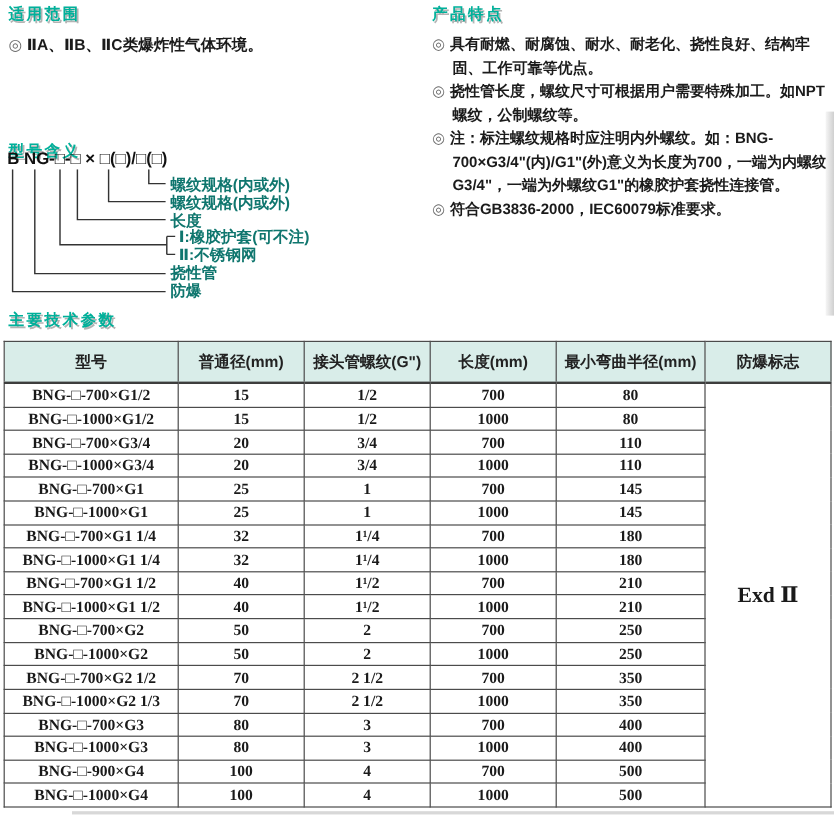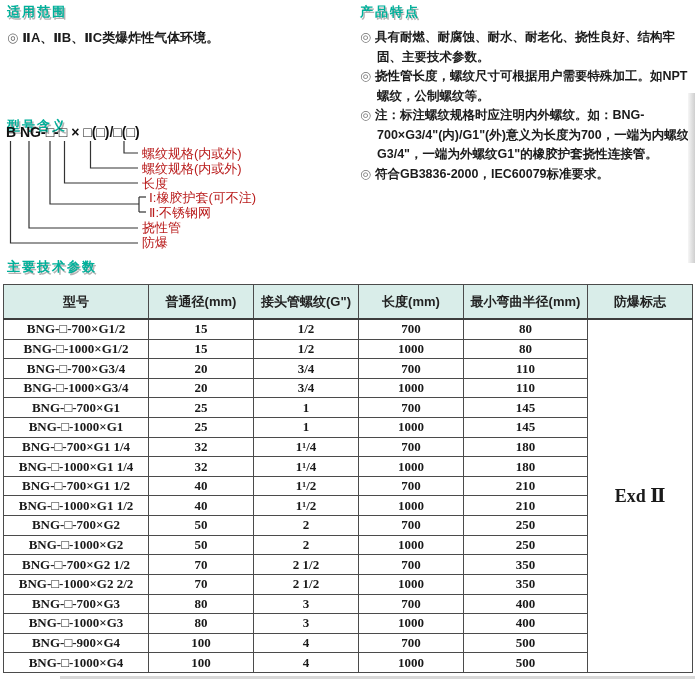--- a/index.html
+++ b/index.html
@@ -21,21 +21,21 @@
   .bullet { color:#6e6e6e; font-weight:bold; margin-right:4px; }
   .scope-list { left:7px; top:28px; font-size:13px; line-height:20px; width:340px; }
   .features-list { left:360px; top:28px; font-size:12.5px; line-height:19.5px; width:333px; }
   
   .model-code {
     position:absolute; left:6px; top:124px; font-size:14px; font-weight:bold;
     letter-spacing:0px; white-space:pre; color:#111;
   }
   .model-diagram-svg { position:absolute; left:0; top:141px; }
   .model-label {
-    position:absolute; font-size:13px; font-weight:normal; color:#b91c1c;
+    position:absolute; font-size:13px; font-weight:bold; color:#0f766e;
     white-space:nowrap; line-height:13px;
   }
   
   .tech {
     position:absolute; left:3px; top:284px; width:689px; height:389px;
     border-collapse:collapse; table-layout:fixed;
   }
   .tech th {
     background:#d9ede9; border:1px solid #4b4b4b; border-bottom:2px solid #3d3d3d;
     font-size:13px; font-weight:bold; color:#222; height:33px; padding:0;
@@ -62,21 +62,21 @@
 
 <div class="page">
 
   <h2 class="sec-title" style="left:7px; top:3px;">适用范围</h2>
   <ul class="blist scope-list">
     <li><span class="bullet">◎</span><span>ⅡA、ⅡB、ⅡC类爆炸性气体环境。</span></li>
   </ul>
 
   <h2 class="sec-title" style="left:360px; top:3px;">产品特点</h2>
   <ul class="blist features-list">
-    <li><span class="bullet">◎</span><span>具有耐燃、耐腐蚀、耐水、耐老化、挠性良好、结构牢固、主要技术参数。</span></li>
+    <li><span class="bullet">◎</span><span>具有耐燃、耐腐蚀、耐水、耐老化、挠性良好、结构牢固、工作可靠等优点。</span></li>
     <li><span class="bullet">◎</span><span>挠性管长度，螺纹尺寸可根据用户需要特殊加工。如NPT螺纹，公制螺纹等。</span></li>
     <li><span class="bullet">◎</span><span>注：标注螺纹规格时应注明内外螺纹。如：BNG-700×G3/4"(内)/G1"(外)意义为长度为700，一端为内螺纹G3/4"，一端为外螺纹G1"的橡胶护套挠性连接管。</span></li>
     <li><span class="bullet">◎</span><span>符合GB3836-2000，IEC60079标准要求。</span></li>
   </ul>
 
   <h2 class="sec-title" style="left:7px; top:117px;">型号含义</h2>
   <div class="model-code">B NG-□-□ × □(□)/□(□)</div>
 
   <svg class="model-diagram-svg" width="420" height="115" viewBox="0 0 420 115">
     <g stroke="#333" stroke-width="1.2" fill="none">
@@ -214,21 +214,21 @@
           <td>250</td>
         </tr>
         <tr>
           <td>BNG-□-700×G2 1/2</td>
           <td>70</td>
           <td>2 1/2</td>
           <td>700</td>
           <td>350</td>
         </tr>
         <tr>
-          <td>BNG-□-1000×G2 2/2</td>
+          <td>BNG-□-1000×G2 1/3</td>
           <td>70</td>
           <td>2 1/2</td>
           <td>1000</td>
           <td>350</td>
         </tr>
         <tr>
           <td>BNG-□-700×G3</td>
           <td>80</td>
           <td>3</td>
           <td>700</td>

